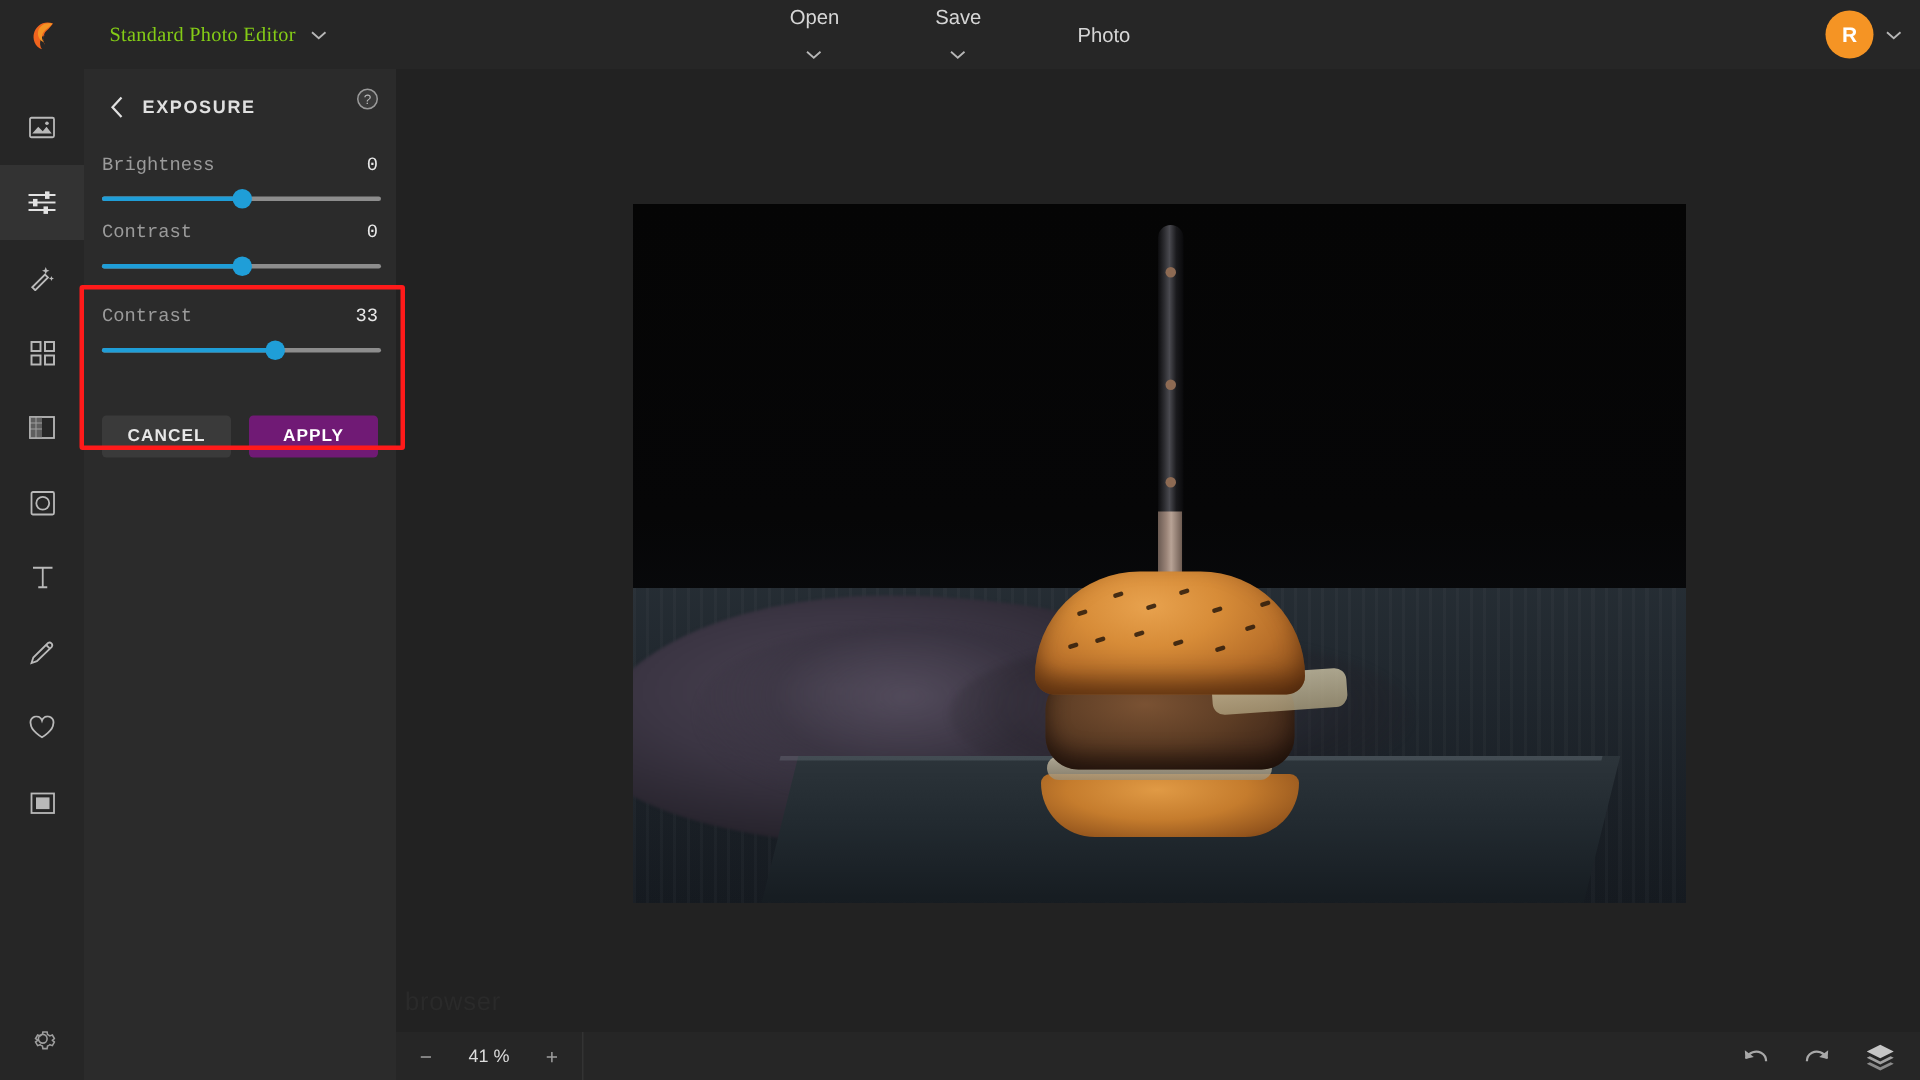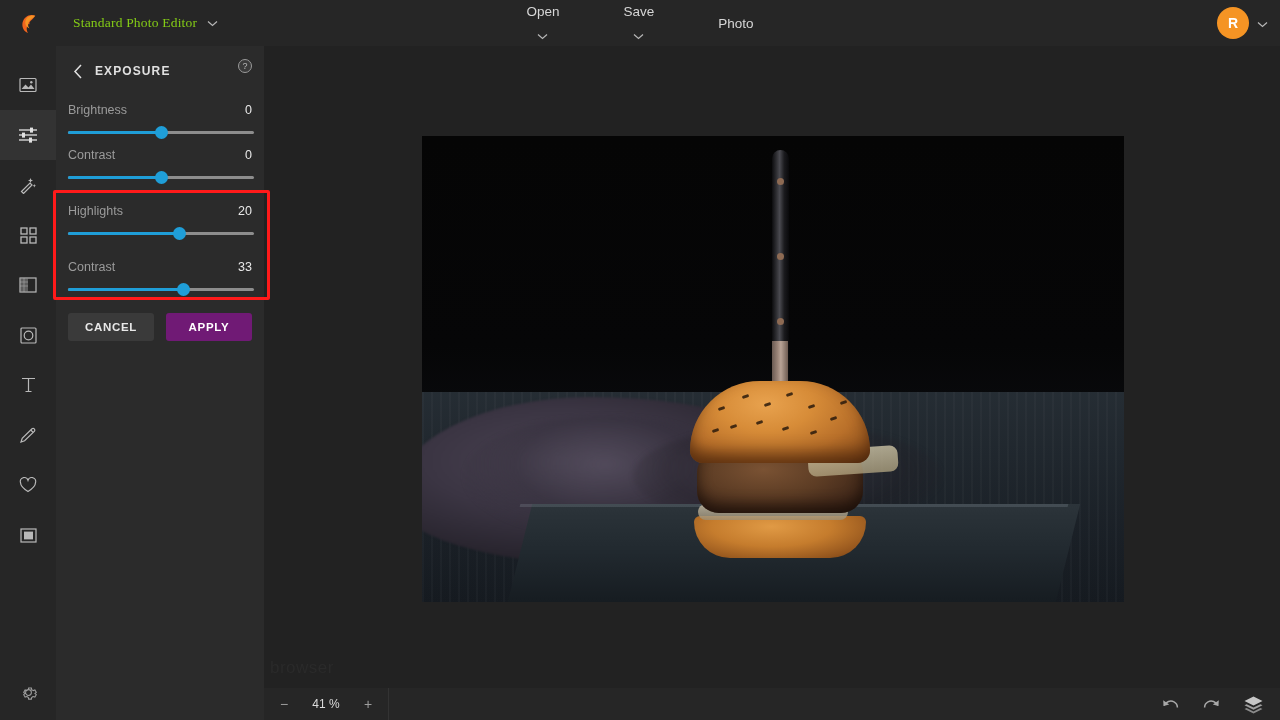--- a/index.html
+++ b/index.html
@@ -91,39 +91,40 @@
     width: 14px; height: 14px; border-radius: 50%;
     border: 1px solid #9a9a9a; color: #b9b9b9;
     font-size: 9px; line-height: 12px; text-align: center;
     cursor: pointer; background: #3a3a3a;
   }
 
   .slider-row { padding: 0 12px; margin-top: 14px; }
   .slider-label-line {
     display: flex; justify-content: space-between; align-items: baseline;
     margin-bottom: 14px;
+    font-family: Liberation Mono, monospace;
   }
   .slider-name { font-size: 12.5px; color: #9b9b9b; }
   .slider-value { font-size: 12.5px; color: #e8e8e8; }
   .track {
     position: relative; height: 3px; width: 186px;
     background: #8d8d8d; border-radius: 2px; cursor: pointer;
   }
   .track-fill {
     position: absolute; left: 0; top: 0; height: 3px;
     background: #1f9ed8; border-radius: 2px;
   }
   .thumb {
     position: absolute; top: 50%; width: 13px; height: 13px;
     margin-left: -6.5px; margin-top: -6.5px;
     border-radius: 50%; background: #1f9ed8; cursor: pointer;
   }
 
   .btn-row {
-    display: flex; gap: 12px; padding: 0 12px; margin-top: 22px;
+    display: flex; gap: 12px; padding: 0 12px; margin-top: 42px;
   }
   .btn {
     height: 28px; border-radius: 3px; border: none;
     font-size: 11.5px; font-weight: bold; letter-spacing: .7px;
     cursor: pointer; font-family: "Liberation Sans", sans-serif;
   }
   .btn-cancel { width: 87px; background: #3a3a3a; color: #e8e8e8; }
   .btn-apply  { width: 87px; background: #701a75; color: #ffffff; }
 
   
@@ -456,30 +457,20 @@
       <div class="slider-label-line">
         <span class="slider-name">Contrast</span>
         <span class="slider-value">0</span>
       </div>
       <div class="track">
         <div class="track-fill" style="width:50%"></div>
         <div class="thumb" style="left:50%"></div>
       </div>
     </div>
 
-    <div class="slider-row" style="margin-top:25px">
-      <div class="slider-label-line">
-        <span class="slider-name">Highlights</span>
-        <span class="slider-value">20</span>
-      </div>
-      <div class="track">
-        <div class="track-fill" style="width:60%"></div>
-        <div class="thumb" style="left:60%"></div>
-      </div>
-    </div>
 
     <div class="slider-row" style="margin-top:25px">
       <div class="slider-label-line">
         <span class="slider-name">Contrast</span>
         <span class="slider-value">33</span>
       </div>
       <div class="track">
         <div class="track-fill" style="width:62%"></div>
         <div class="thumb" style="left:62%"></div>
       </div>

